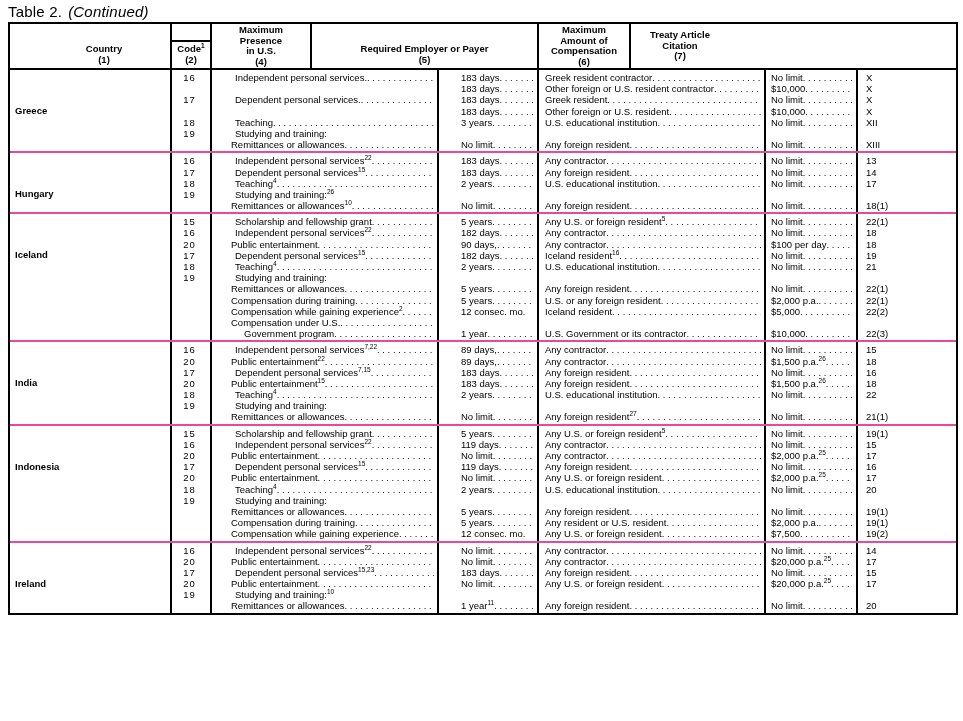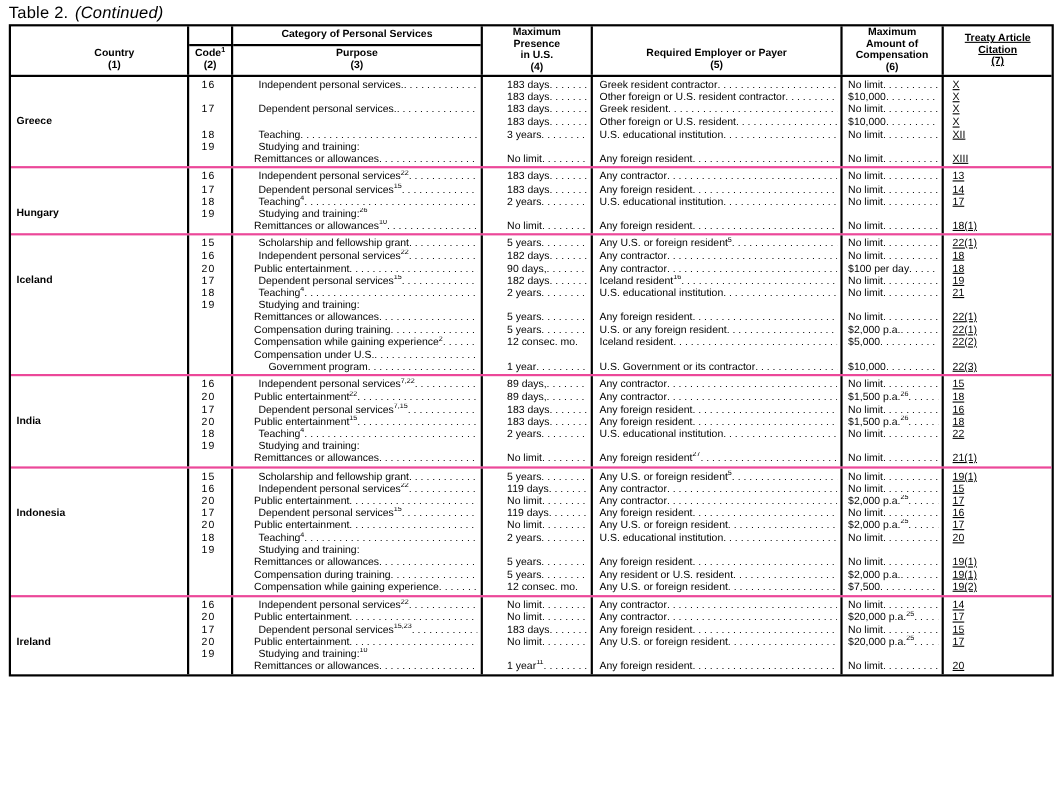--- a/index.html
+++ b/index.html
@@ -14,21 +14,21 @@
   .th:first-child{border-left:none;padding-left:28px;}
   .th .pad{display:flex;flex-direction:column;justify-content:center;flex:1;}
   .th .bottomed{justify-content:flex-end;padding-bottom:3px;}
   .pre{white-space:pre-line;}
   .col-country{width:160px;}
   .col-code{width:40px;}
   .col-purpose{width:227px;}
   .col-presence{width:100px;}
   .col-payer{width:227px;}
   .col-comp{width:92px;}
-  .col-article{width:100px;text-decoration:underline;}
+  .col-article{width:100px;}
   .subtop{height:16px;border-bottom:2px solid #000;display:flex;align-items:center;justify-content:center;}
   .subbot{flex:1;display:flex;flex-direction:column;justify-content:flex-end;padding-bottom:3px;}
   sup{font-size:6.5px;line-height:0;vertical-align:super;}
   
   .country-block{display:flex;border-top:2px solid #ec4899;box-sizing:border-box;}
   .country-block:first-child{border-top:none;}
   .col{box-sizing:border-box;border-left:2px solid #000;padding:2px 0 1px 0;overflow:hidden;}
   .col:first-child{border-left:none;margin-top:32px;}
   .cname{font-weight:bold;font-size:9.5px;padding:1px 0 0 5px;}
   .line{height:11.2px;line-height:11.2px;font-size:9.5px;display:flex;align-items:baseline;
@@ -59,29 +59,20 @@
           <span>(1)</span>
         </div>
       </div>
       <div class="th col-code">
         <div class="subtop"></div>
         <div class="subbot">
           <span><span>Code</span><sup>1</sup></span>
           <span>(2)</span>
         </div>
       </div>
-      <div class="th col-purpose">
-        <div class="subtop">
-          <span>Category of Personal Services</span>
-        </div>
-        <div class="subbot">
-          <span>Purpose</span>
-          <span>(3)</span>
-        </div>
-      </div>
       <div class="th col-presence">
         <div class="pad">
           <span class="pre">Maximum
 Presence
 in U.S.</span>
           <span>(4)</span>
         </div>
       </div>
       <div class="th col-payer">
         <div class="pad bottomed">

